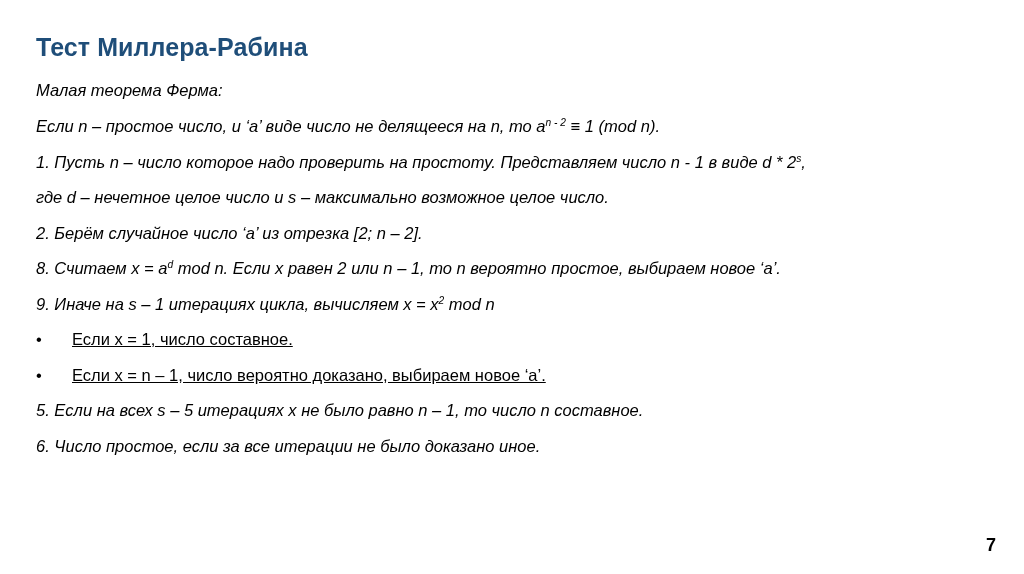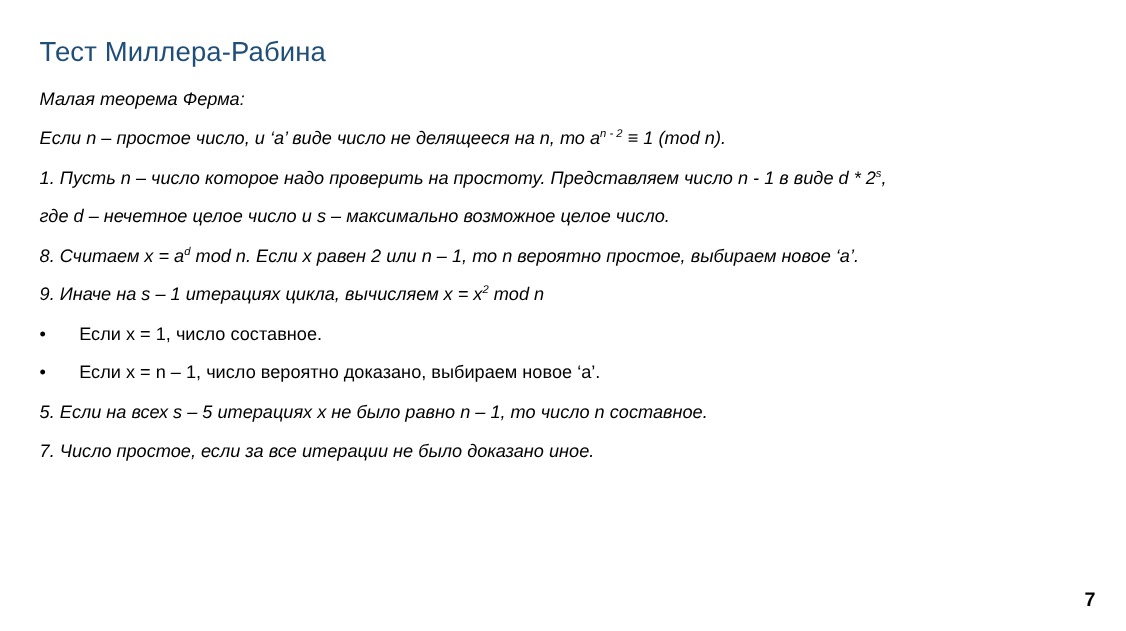--- a/index.html
+++ b/index.html
@@ -16,21 +16,21 @@
   }
   .slide {
     position: relative;
     width: 1024px;
     height: 574px;
     box-sizing: border-box;
     padding: 34px 36px 0 36px;
   }
   .slide-title {
     font-size: 25px;
-    font-weight: normal;
+    font-weight: bold;
     color: #1f4e79;
     letter-spacing: 0.1px;
     margin: 0 0 20px 0;
     line-height: 1.1;
   }
   .body-block {
     margin-top: 6px;
   }
   .line {
     font-size: 16.5px;
@@ -53,20 +53,21 @@
     flex: 0 0 26px;
     font-size: 16.5px;
     line-height: 1.0;
     color: #000000;
   }
   .bullet-text {
     font-size: 16.5px;
     line-height: 1.0;
     color: #000000;
     padding-left: 10px;
+    text-decoration: underline;
   }
   sup {
     font-size: 0.62em;
     vertical-align: super;
     line-height: 0;
   }
   .page-number {
     position: absolute;
     right: 28px;
     bottom: 18px;
@@ -78,27 +79,28 @@
 </head>
 <body>
 
 <div class="slide">
   <h1 class="slide-title">Тест Миллера-Рабина</h1>
   <div class="body-block" id="body-block">
       <p class="line first">Малая теорема Ферма:</p>
       <p class="line"><span>Если n – простое число, и ‘a’ виде число не делящееся на n, то a</span><sup>n - 2</sup><span> ≡ 1 (mod n).</span></p>
       <p class="line"><span>1. Пусть n – число которое надо проверить на простоту. Представляем число n - 1 в виде d * 2</span><sup>s</sup><span>,</span></p>
       <p class="line">где d – нечетное целое число и s – максимально возможное целое число.</p>
+      <p class="line">2. Берём случайное число ‘a’ из отрезка [2; n – 2].</p>
       <p class="line"><span>8. Считаем x = a</span><sup>d</sup><span> mod n. Если x равен 2 или n – 1, то n вероятно простое, выбираем новое ‘a’.</span></p>
       <p class="line"><span>9. Иначе на s – 1 итерациях цикла, вычисляем x = x</span><sup>2</sup><span> mod n</span></p>
       <div class="bullet-line">
         <span class="bullet-mark">•</span>
         <span class="bullet-text"> Если x = 1, число составное.</span>
       </div>
       <div class="bullet-line">
         <span class="bullet-mark">•</span>
         <span class="bullet-text"> Если x = n – 1, число вероятно доказано, выбираем новое ‘a’.</span>
       </div>
       <p class="line">5. Если на всех s – 5 итерациях x не было равно n – 1, то число n составное.</p>
-      <p class="line">7. Число простое, если за все итерации не было доказано иное.</p>
+      <p class="line">6. Число простое, если за все итерации не было доказано иное.</p>
     </div>
   <div class="page-number">7</div>
 </div>
 
 </body></html>

